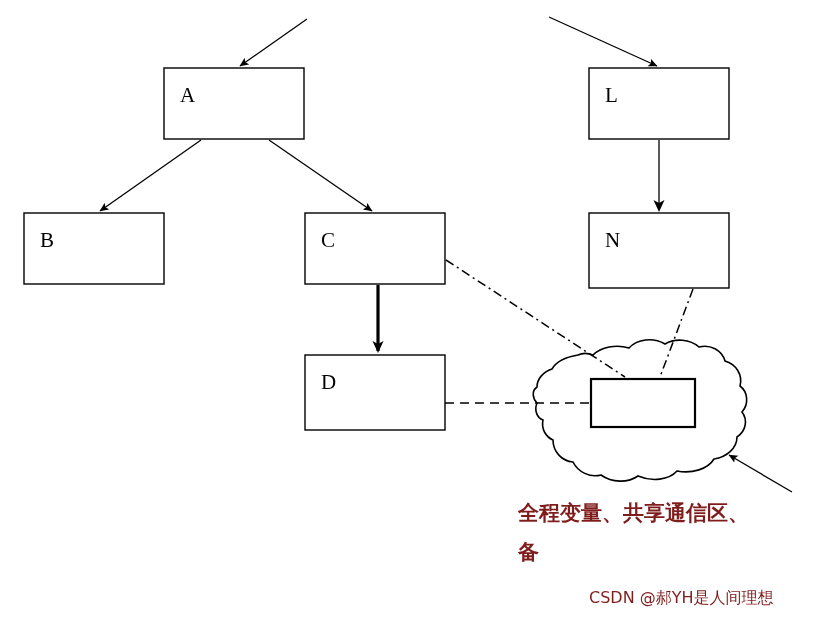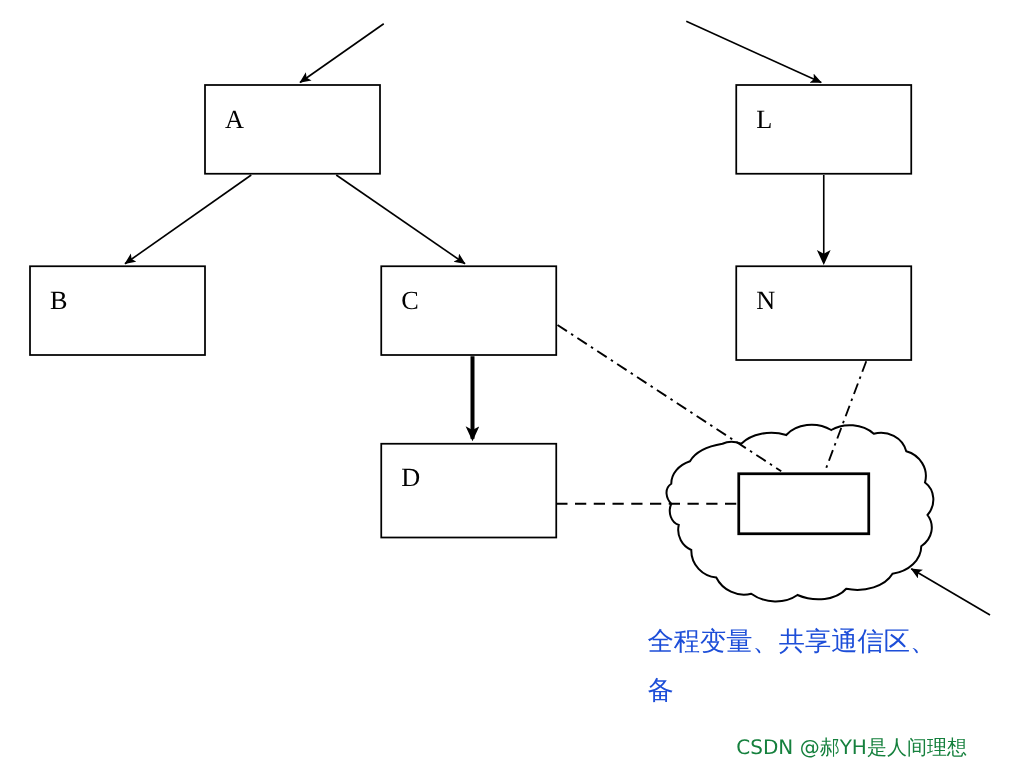--- a/index.html
+++ b/index.html
@@ -64,34 +64,34 @@
     fill: none;
     stroke-dasharray: 9 6;
   }
   .annotation {
     position: absolute;
     left: 518px;
     top: 494px;
     width: 300px;
     font-family: "DejaVu Sans", sans-serif;
     font-size: 21px;
-    font-weight: normal;
-    color: #1d4ed8;
+    font-weight: bold;
+    color: #7f1d1d;
     line-height: 39px;
     letter-spacing: 0px;
     white-space: nowrap;
   }
   .annotation div { white-space: nowrap; }
   .watermark {
     position: absolute;
     left: 589px;
     top: 588px;
     font-family: "DejaVu Sans", sans-serif;
     font-size: 16px;
-    color: #15803d;
+    color: #7f1d1d;
     white-space: nowrap;
   }
 </style>
 </head>
 <body>
 
 <div id="canvas">
 
   <svg id="diagram" viewBox="0 0 826 618">
     <defs>

